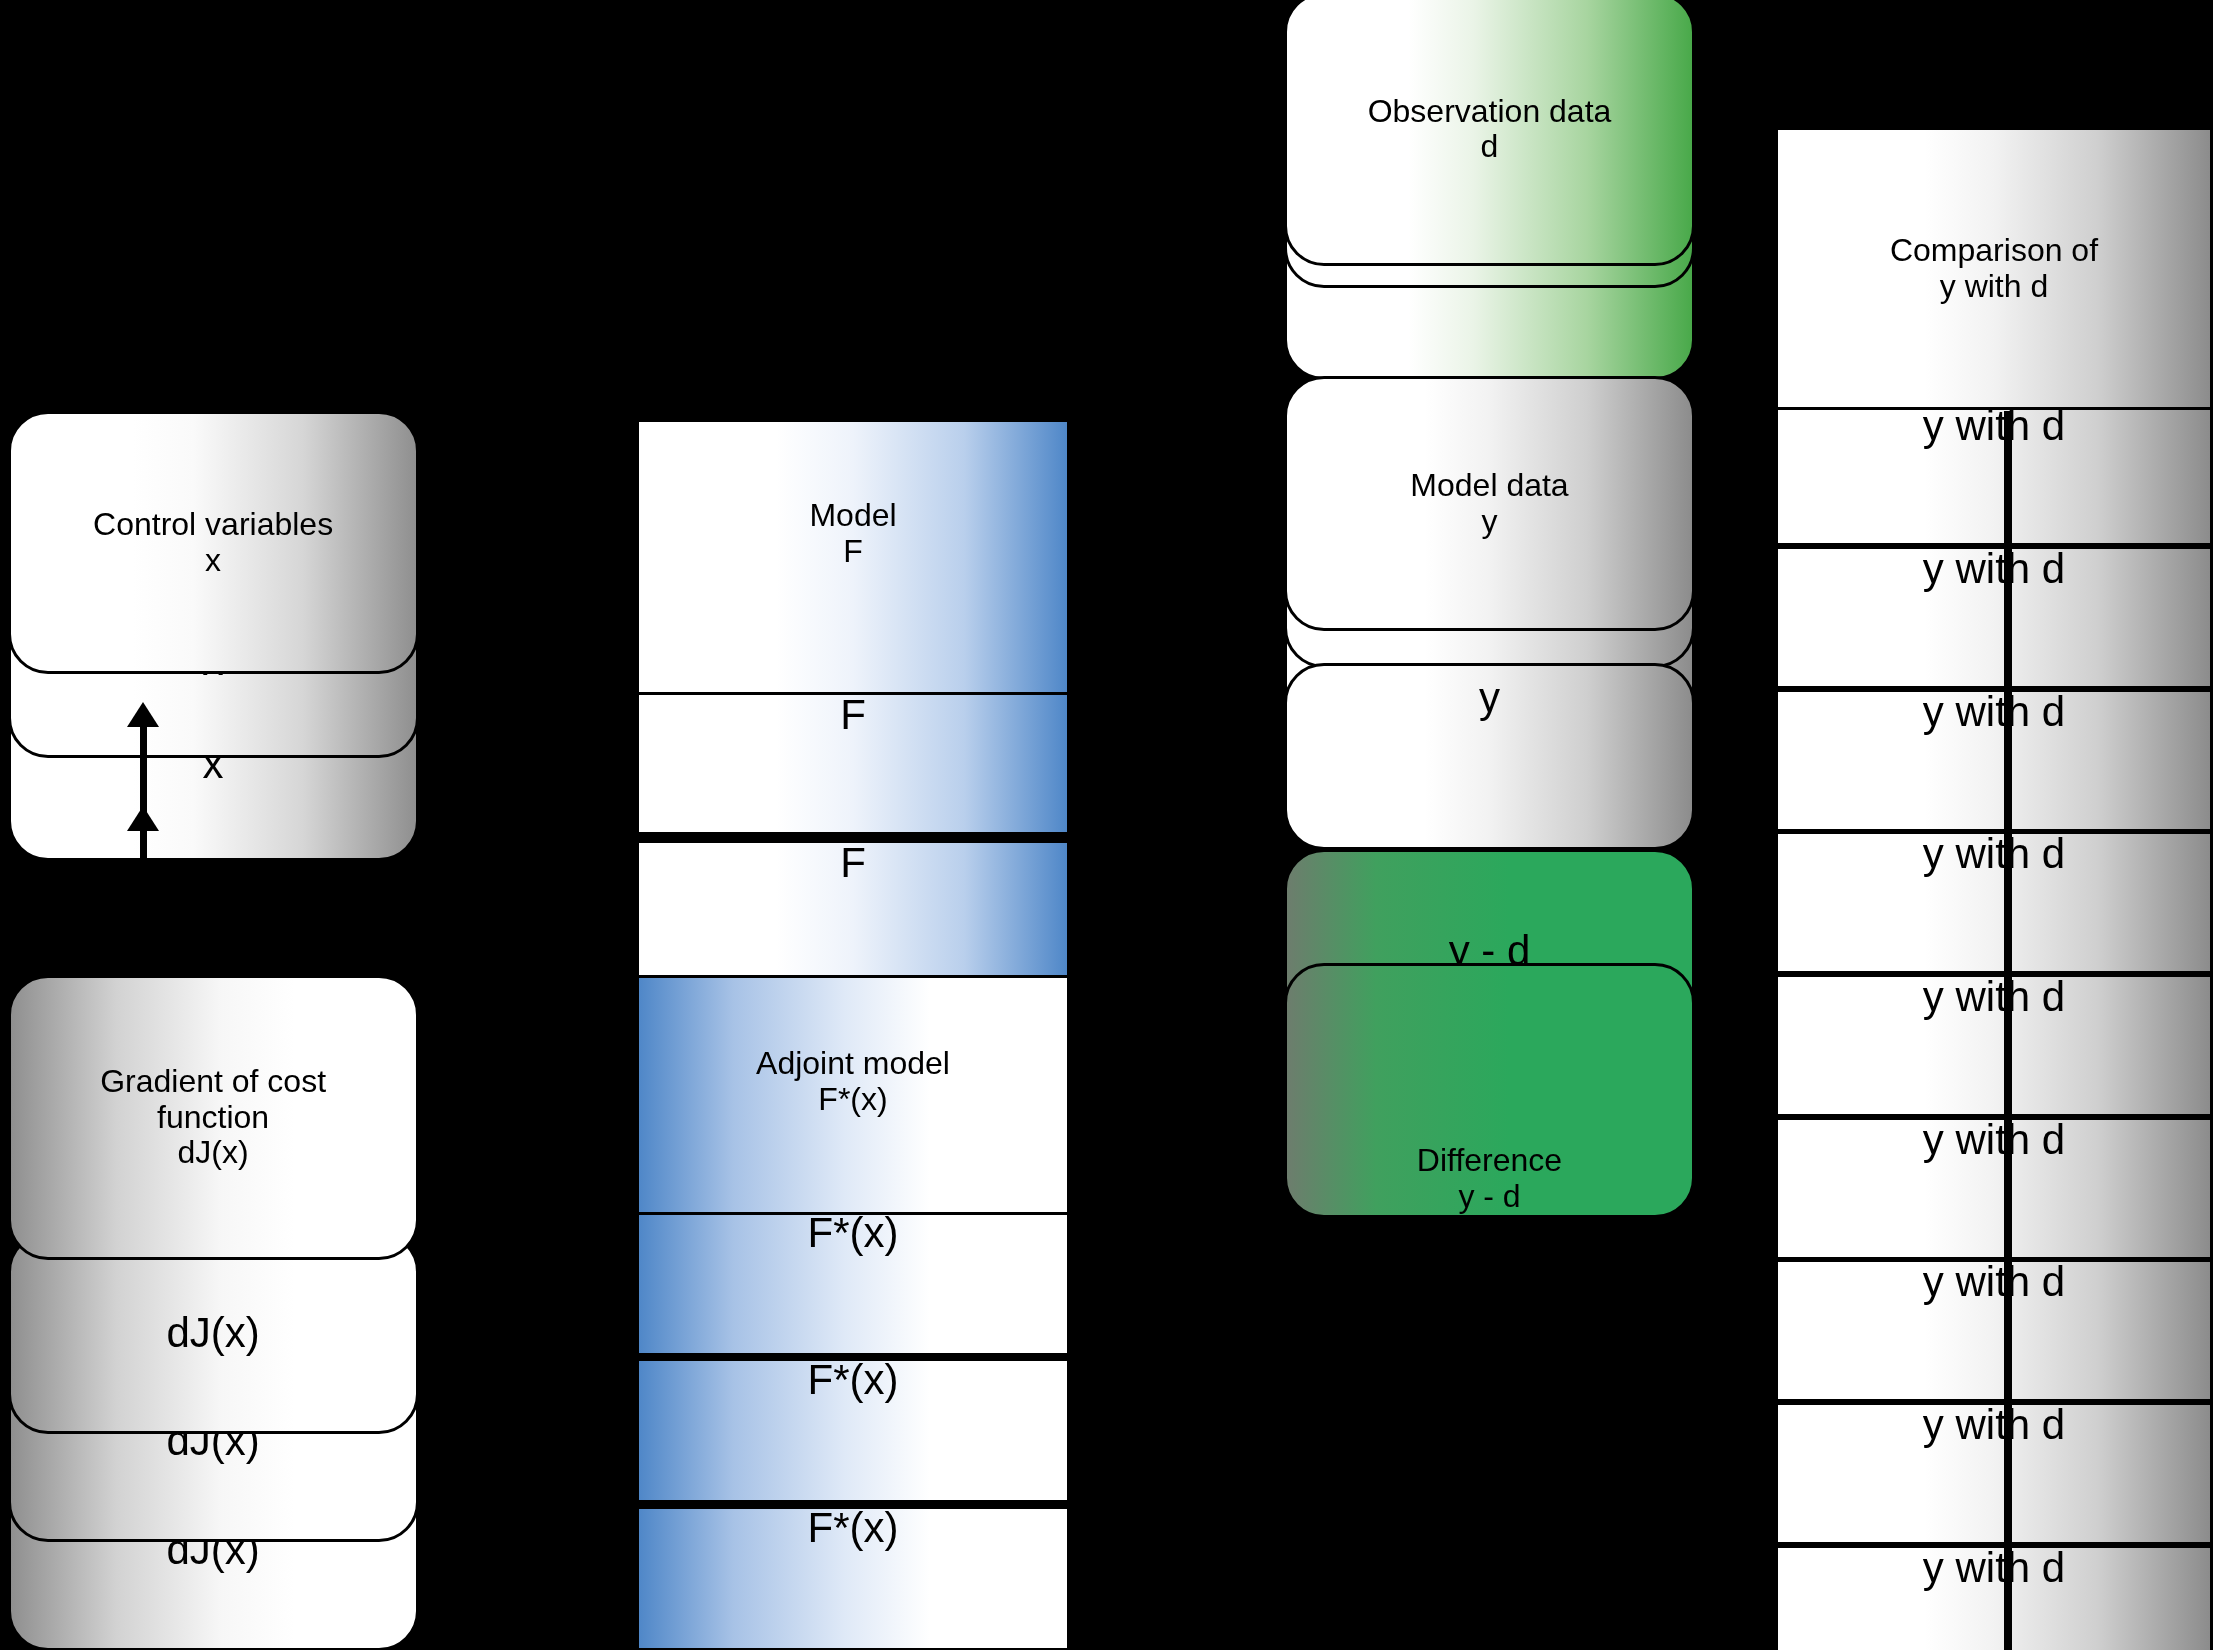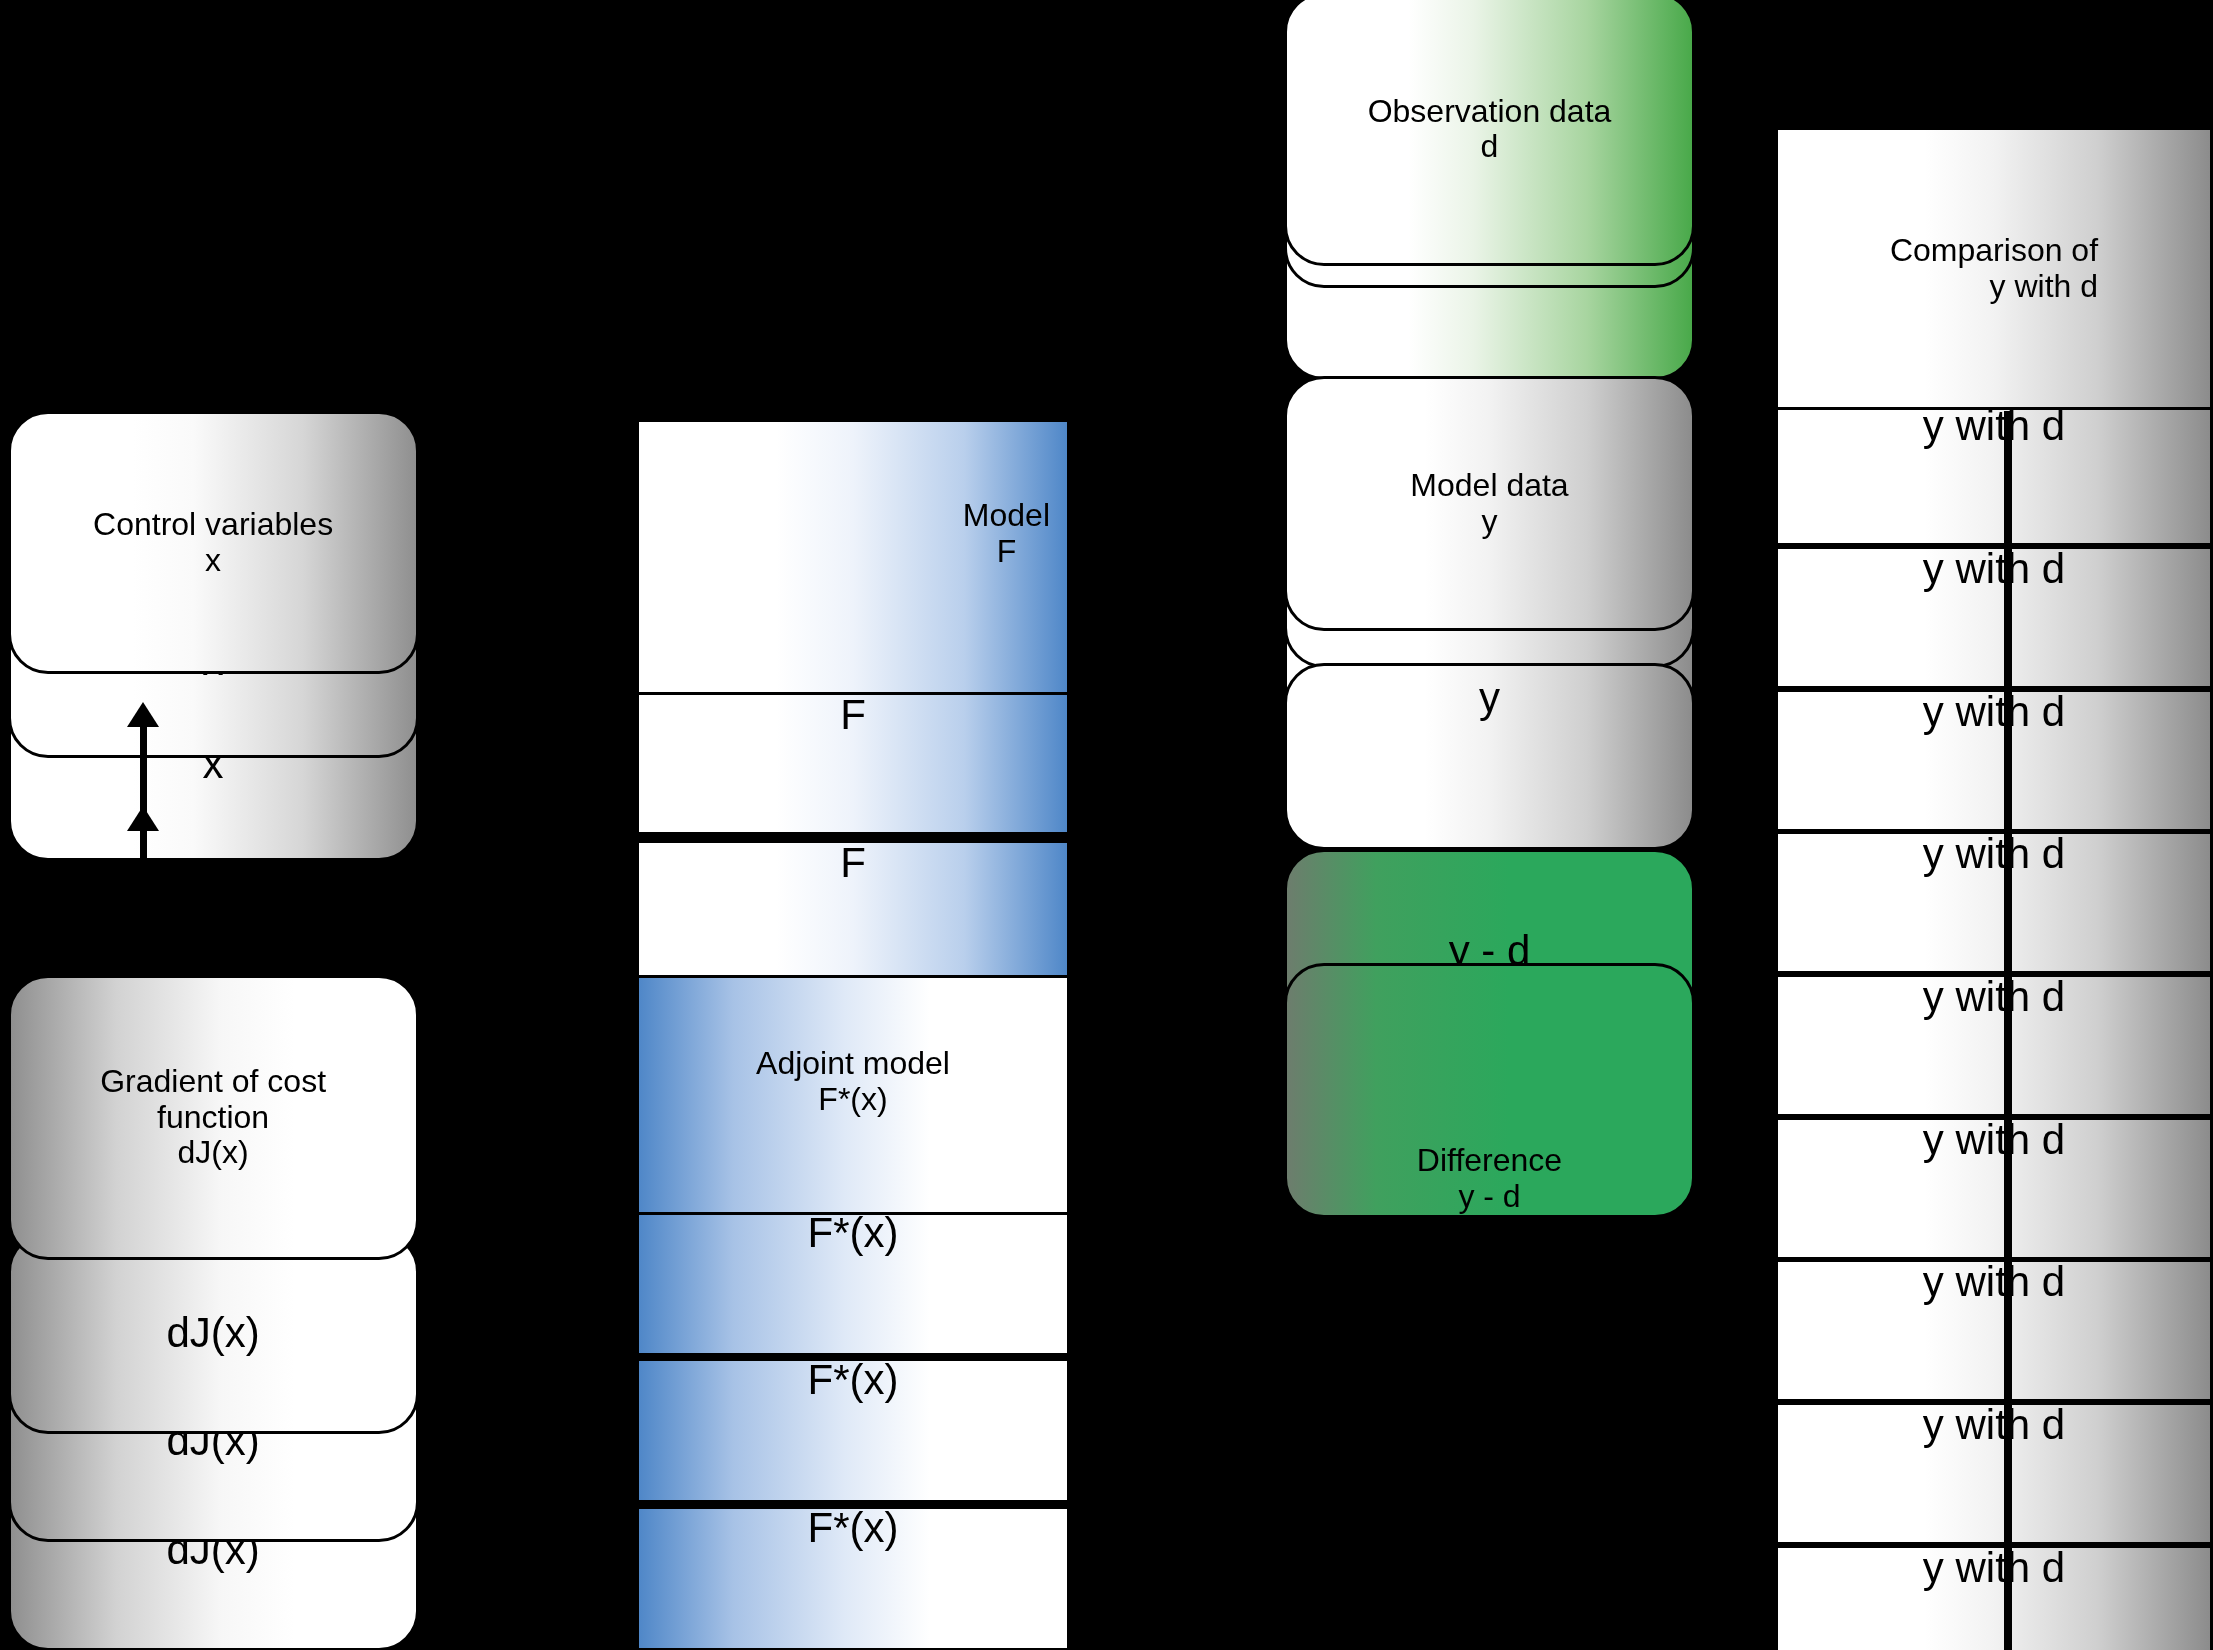--- a/index.html
+++ b/index.html
@@ -116,21 +116,21 @@
   <div class="box rounded grad-grey-l" style="left:7.6px; top:975px; width:411px; height:285px;">
     <span class="title-txt"><span>Gradient of cost</span><br><span>function</span><br><span>dJ(x)</span></span>
   </div>
 
   <div class="box sharp grad-blue-r" style="left:636px; top:840px; width:434px; height:143px;">
     <span class="small-txt" style="position:relative; top:-49px;">F</span>
   </div>
   <div class="box sharp grad-blue-r" style="left:636px; top:692px; width:434px; height:143px;">
     <span class="small-txt" style="position:relative; top:-49px;">F</span>
   </div>
-  <div class="box sharp grad-blue-r" style="left:636px; top:419px; width:434px; height:276px;justify-content:flex-end;">
+  <div class="box sharp grad-blue-r" style="left:636px; top:419px; width:434px; height:276px;">
     <span class="title-txt" style="position:relative; top:-23px;"><span>Model</span><br><span>F</span></span>
   </div>
 
   <div class="box sharp" style="left:636px; top:692px; width:434px; height:0px; border:none;"></div>
 
   <div class="box sharp grad-blue-l" style="left:636px; top:1506px; width:434px; height:145px;">
     <span class="small-txt" style="position:relative; top:-51px;">F*(x)</span>
   </div>
   <div class="box sharp grad-blue-l" style="left:636px; top:1358px; width:434px; height:145px;">
     <span class="small-txt" style="position:relative; top:-51px;">F*(x)</span>
@@ -198,20 +198,20 @@
   </div>
   <div class="box sharp grad-grey-white" style="left:1775px; top:689px; width:438px; height:143px;">
     <span class="small-txt" style="position:relative; top:-49px;">y with d</span>
   </div>
   <div class="box sharp grad-grey-white" style="left:1775px; top:546px; width:438px; height:143px;">
     <span class="small-txt" style="position:relative; top:-49px;">y with d</span>
   </div>
   <div class="box sharp grad-grey-white" style="left:1775px; top:403px; width:438px; height:143px;">
     <span class="small-txt" style="position:relative; top:-49px;">y with d</span>
   </div>
-  <div class="box sharp grad-grey-white" style="left:1775px; top:127px; width:438px; height:283px;text-align:right;">
+  <div class="box sharp grad-grey-white" style="left:1775px; top:127px; width:438px; height:283px;">
     <span class="title-txt"><span>Comparison of</span><br><span>y with d</span></span>
   </div>
 
   <div class="vdiv" style="left:2004px; top:411px; height:1239px;"></div>
 
 </div>
 
 
 </body></html>

